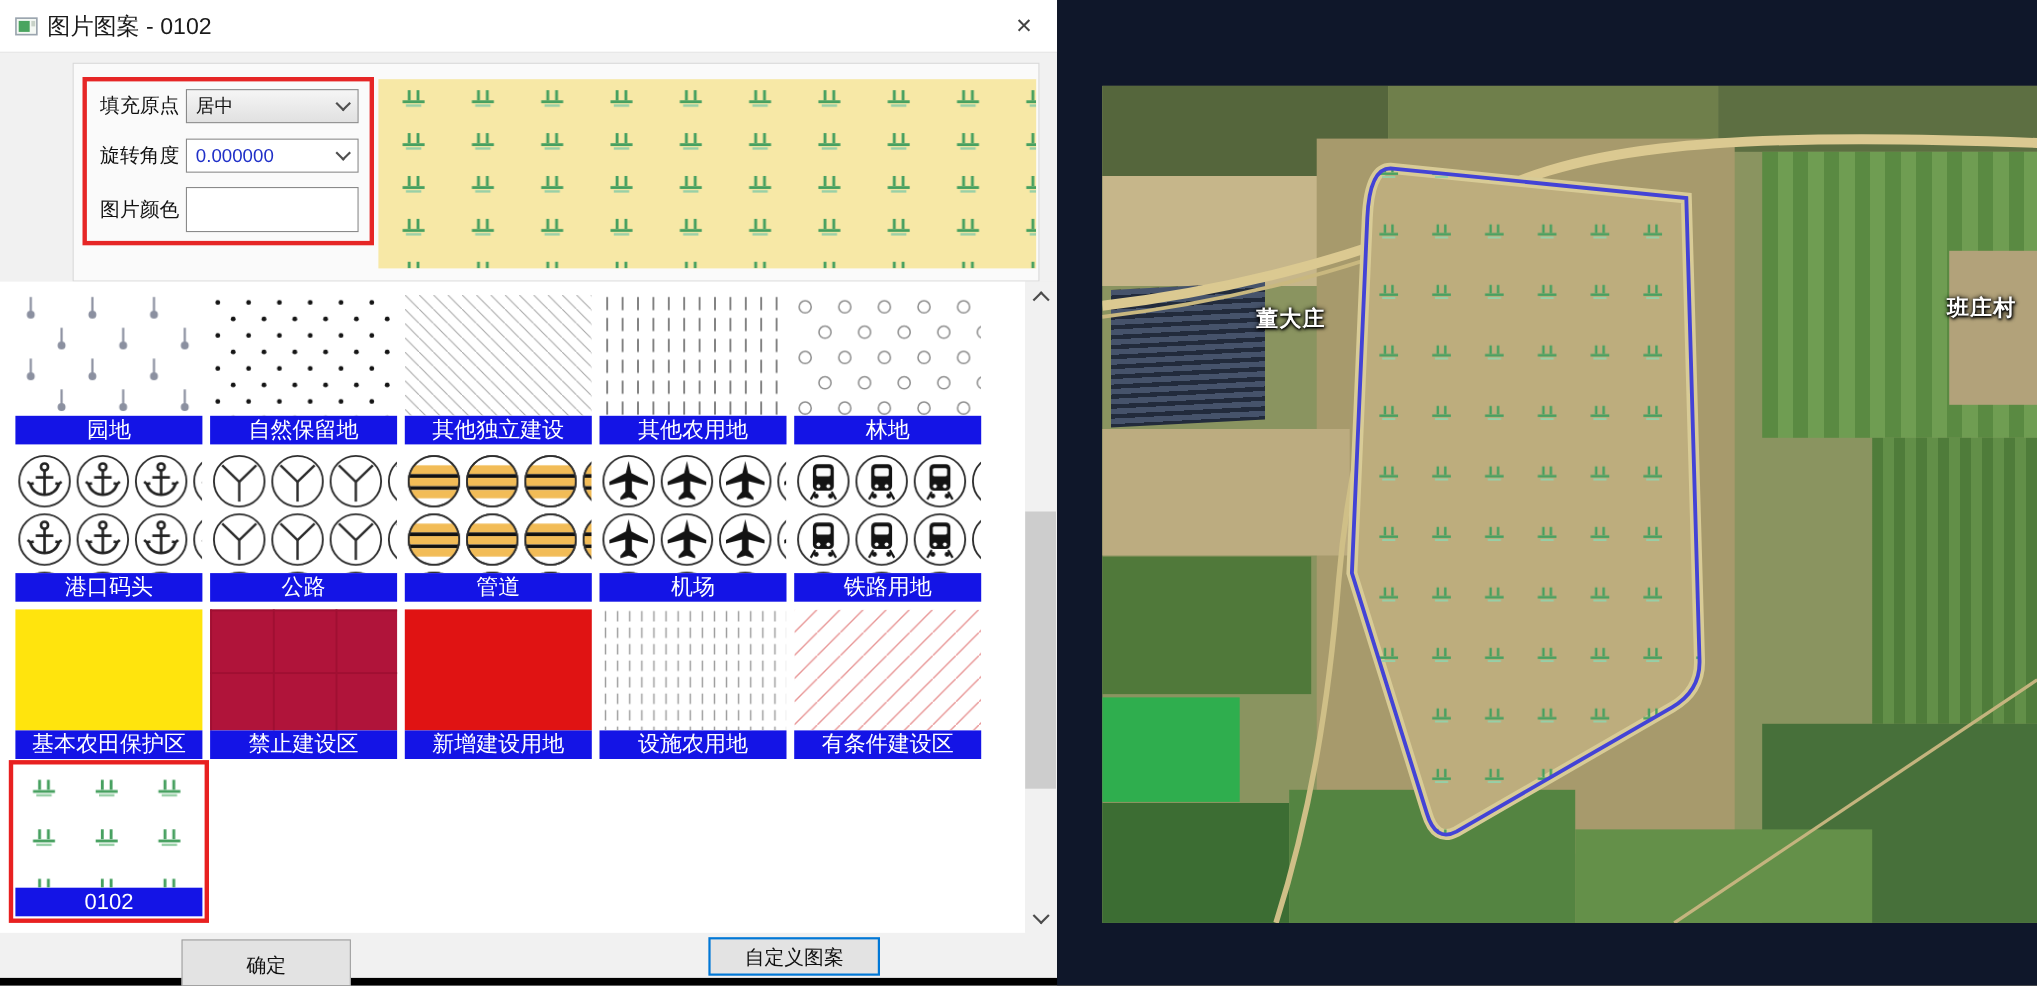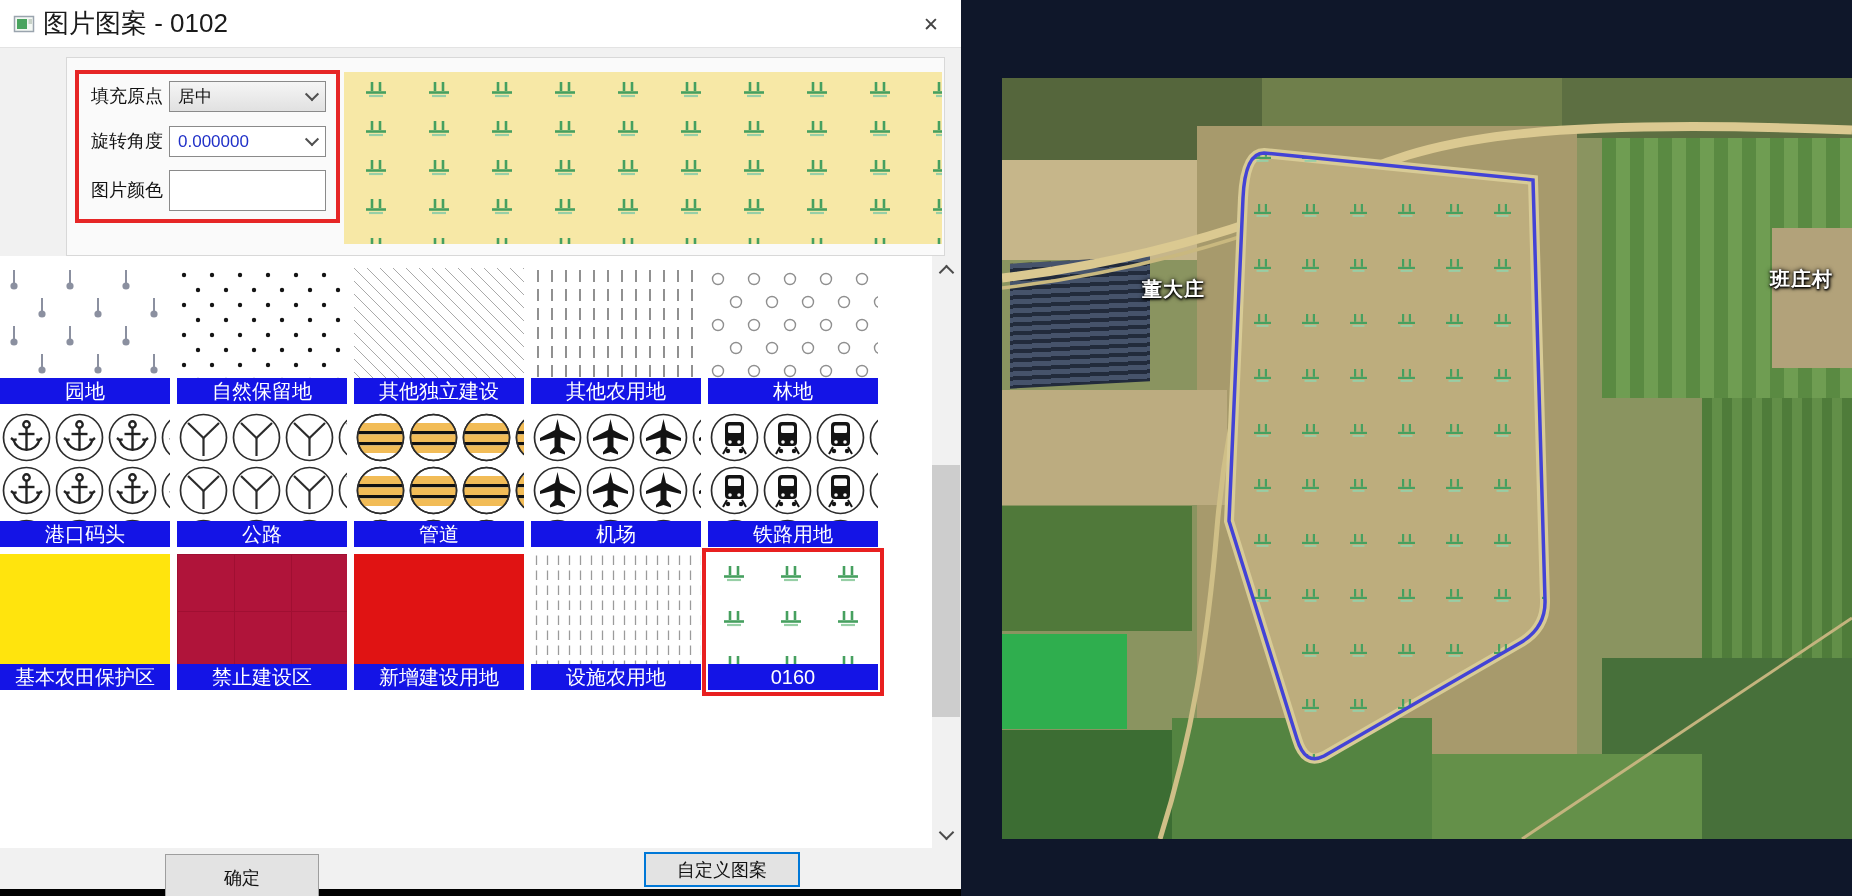--- a/index.html
+++ b/index.html
@@ -4,21 +4,21 @@
 <style>
   html,body{margin:0;padding:0}
   body{width:1852px;height:896px;background:#000;position:relative;overflow:hidden;
        font-family:"Liberation Sans","DejaVu Sans",sans-serif;}
 
   
   .dialog{position:absolute;left:0;top:0;width:961px;height:889px;background:#f1f1f1;}
   .titlebar{position:absolute;left:0;top:0;width:961px;height:47px;background:#fff;
             border-bottom:1px solid #e3e3e3;display:flex;align-items:center;}
   .app-ico{margin-left:13px;width:22px;height:22px;flex:0 0 auto}
-  .title-text{margin-left:8px;font-size:26px;color:#1a1a1a;}
+  .title-text{margin-left:8px;font-size:21px;color:#1a1a1a;}
   .close-btn{position:absolute;right:14px;top:8px;width:32px;height:32px;display:flex;
              align-items:center;justify-content:center;font-size:19px;color:#444;cursor:pointer;}
 
   .topbox{position:absolute;left:66px;top:57px;width:877px;height:197px;background:#fafafa;
           border:1px solid #d8d8d8;}
   .redbox{position:absolute;left:8px;top:12px;width:265px;height:153px;
           border:4px solid #e62626;box-sizing:border-box;}
   .ctl-label{position:absolute;font-size:18px;color:#111;line-height:31px;}
   .lbl-a{left:24px;top:23px}.lbl-b{left:24px;top:68px}.lbl-c{left:24px;top:117px}
   .combo{position:absolute;left:102px;width:157px;height:31px;box-sizing:border-box;
@@ -28,21 +28,21 @@
   .combo-a{top:23px}.combo-b{top:68px}
   .combo-b .val{color:#2030c8}
   .caret{width:8px;height:8px;border-right:2px solid #505050;border-bottom:2px solid #505050;
          transform:rotate(45deg) translate(-2px,-2px);margin-left:auto;}
   .inputbox{position:absolute;left:102px;top:112px;width:157px;height:41px;box-sizing:border-box;
             border:1px solid #8a8a8a;background:#fff;font-size:17px;padding:0 6px;}
   .preview{position:absolute;left:277px;top:14px;width:598px;height:172px;background:#f7e8a6;overflow:hidden;}
 
   
   .listarea{position:absolute;left:0;top:256px;width:932px;height:592px;background:#fff;}
-  .grid{position:absolute;left:0;top:12px;width:878px;display:grid;
+  .grid{position:absolute;left:14px;top:12px;width:878px;display:grid;
         grid-template-columns:repeat(5,170px);gap:7px;}
   .swatch{width:170px;height:136px;position:relative;}
   .swatch.selected{outline:4px solid #e82020;outline-offset:2px;}
   .pat{width:170px;height:110px;background:#fff;overflow:hidden;border:0;}
   .slab{width:170px;height:26px;background:#1414e6;color:#fff;font-size:20px;line-height:26px;
         text-align:center;white-space:nowrap;overflow:hidden;}
   .solid-yellow{background:#ffe40d}
   .solid-red{background:#e01313}
   .solid-crimson{background:#b0143a;
      background-image:linear-gradient(#a00f32 1.5px,transparent 1.5px),
@@ -301,25 +301,31 @@
         <div class="swatch">
           <div class="pat solid-red"></div>
           <div class="slab">新增建设用地</div>
         </div>
         <div class="swatch">
           <div class="pat"><svg width="100%" height="100%" preserveAspectRatio="none">
               <rect width="100%" height="100%" fill="url(#pat-vdash-dense)"></rect>
             </svg></div>
           <div class="slab">设施农用地</div>
         </div>
+        <div class="swatch">
+          <div class="pat"><svg width="100%" height="100%" preserveAspectRatio="none">
+              <rect width="100%" height="100%" fill="url(#pat-diag-red)"></rect>
+            </svg></div>
+          <div class="slab">有条件建设区</div>
+        </div>
         <div class="swatch selected">
           <div class="pat"><svg width="100%" height="100%" preserveAspectRatio="none">
               <rect width="100%" height="100%" fill="url(#pat-paddy)"></rect>
             </svg></div>
-          <div class="slab">0160</div>
+          <div class="slab">0102</div>
         </div>
       </div>
   </div>
 
   <div class="sb">
     <div class="sb-btn sb-up">
         <span class="sb-c"></span>
       </div>
     <div class="sb-thumb"></div>
     <div class="sb-btn sb-dn">

